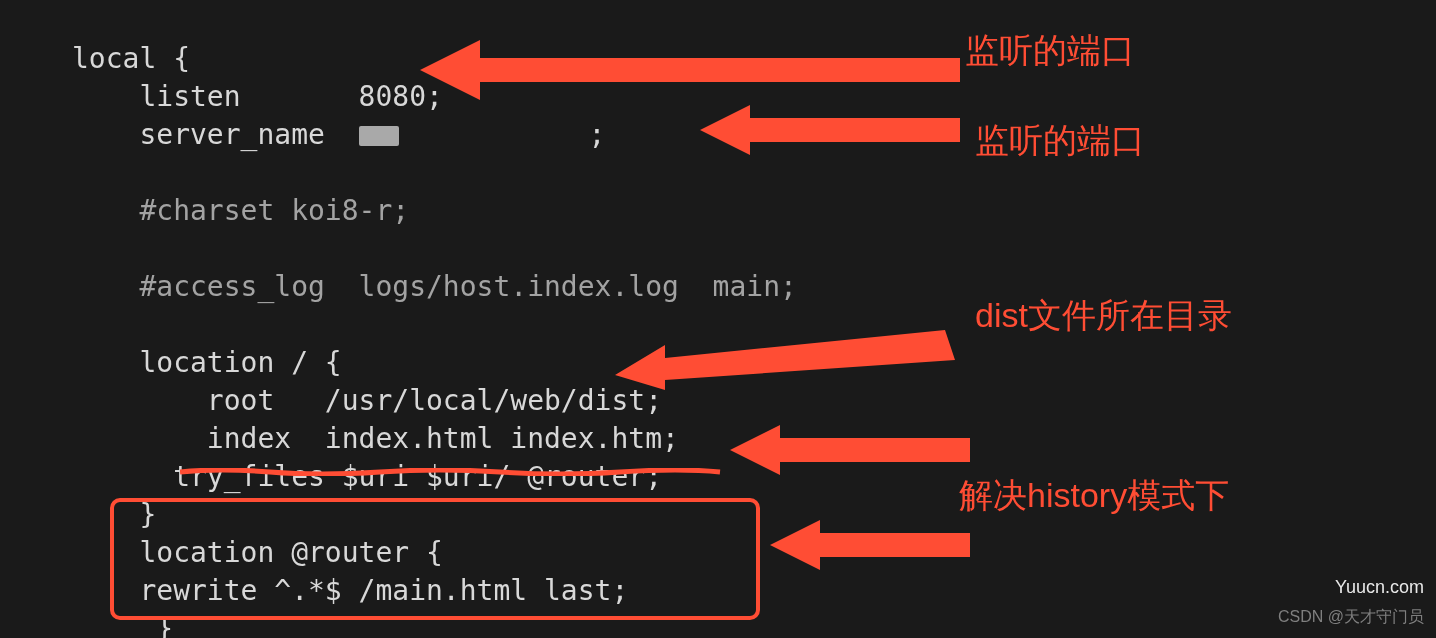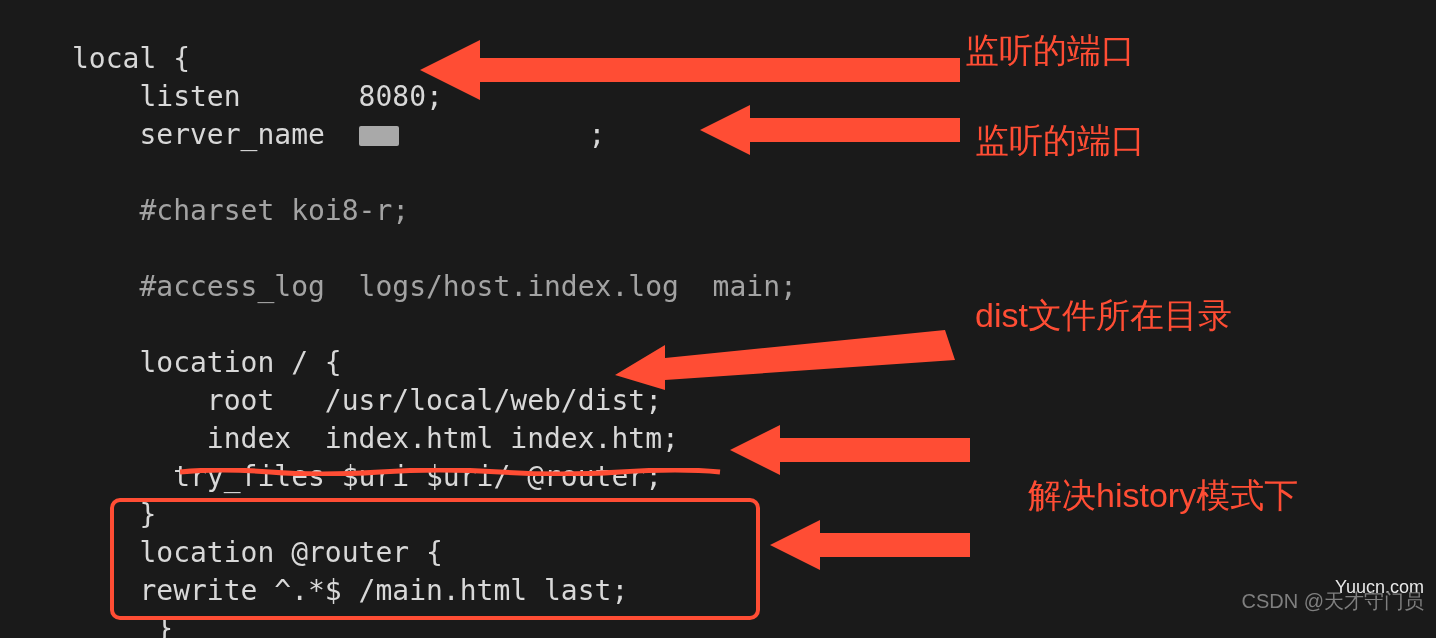--- a/index.html
+++ b/index.html
@@ -59,21 +59,21 @@
   .underline {
     position: absolute;
     height: 8px;
   }
   .wm {
     position: absolute;
     right: 12px;
     font-family: "PingFang SC","Microsoft YaHei",sans-serif;
   }
   .wm.top { bottom: 40px; color: #ffffff; font-size: 18px; opacity: 0.9; }
-  .wm.bot { bottom: 23px; color: #7f7f7f; font-size: 20px; margin-top: 48px; }
+  .wm.bot { bottom: 10px; color: #7f7f7f; font-size: 16px; margin-top: 48px; }
 </style>
 </head>
 <body>
 
 <pre class="code"><span>local {</span>
 <span>    listen       8080;</span>
 <span>    server_name  </span><span class="redact"></span><span>;</span>
 <span></span>
 <span class="comment">    #charset koi8-r;</span>
 <span></span>
@@ -113,17 +113,17 @@
   <svg class="arrow" style="left:730px; top:420px;" width="240" height="60">
     <polygon points="0,30 50,5 50,18 240,18 240,42 50,42 50,55" fill="#ff4d34"></polygon>
   </svg>
 
   <div class="box" style="left:110px; top:498px; width:650px; height:122px;"></div>
 
   <svg class="arrow" style="left:770px; top:515px;" width="200" height="60">
     <polygon points="0,30 50,5 50,18 200,18 200,42 50,42 50,55" fill="#ff4d34"></polygon>
   </svg>
 
-  <div class="label" style="left:1028px; top:475px;text-align:right;">解决history模式下</div>
+  <div class="label" style="left:959px; top:475px;text-align:right;">解决history模式下</div>
 
   <div class="wm top">Yuucn.com</div>
   <div class="wm bot">CSDN @天才守门员</div>
 </div>
 
 </body></html>

